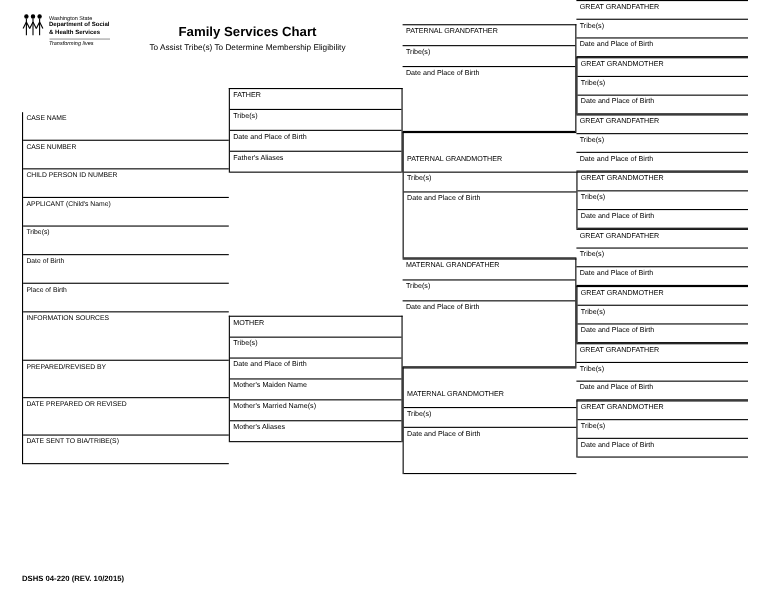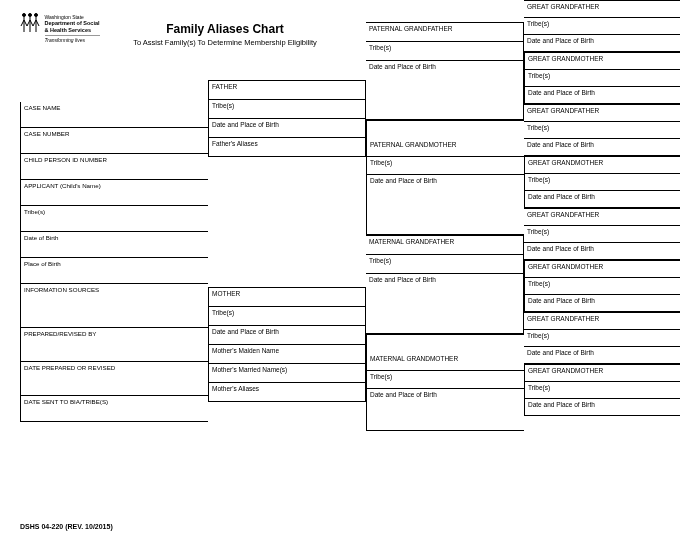--- a/index.html
+++ b/index.html
@@ -101,22 +101,22 @@
   </span>
   <span class="logo-text">
     <div class="line1">Washington State</div>
     <div class="line2">Department of Social</div>
     <div class="line3">&amp; Health Services</div>
     <div class="logo-tag">Transforming lives</div>
   </span>
 </div>
 
 <div class="title-block">
-  <h1>Family Aliases Chart</h1>
-  <div class="sub">To Assist Family(s) To Determine Membership Eligibility</div>
+  <h1>Family Services Chart</h1>
+  <div class="sub">To Assist Tribe(s) To Determine Membership Eligibility</div>
 </div>
 
 <div class="chart">
 
   <div class="col col0 col0box">
     <div class="field lbl">CASE NAME</div>
     <div class="field lbl">CASE NUMBER</div>
     <div class="field lbl">CHILD PERSON ID NUMBER</div>
     <div class="field lbl">APPLICANT (Child's Name)</div>
     <div class="field lbl">Tribe(s)</div>

